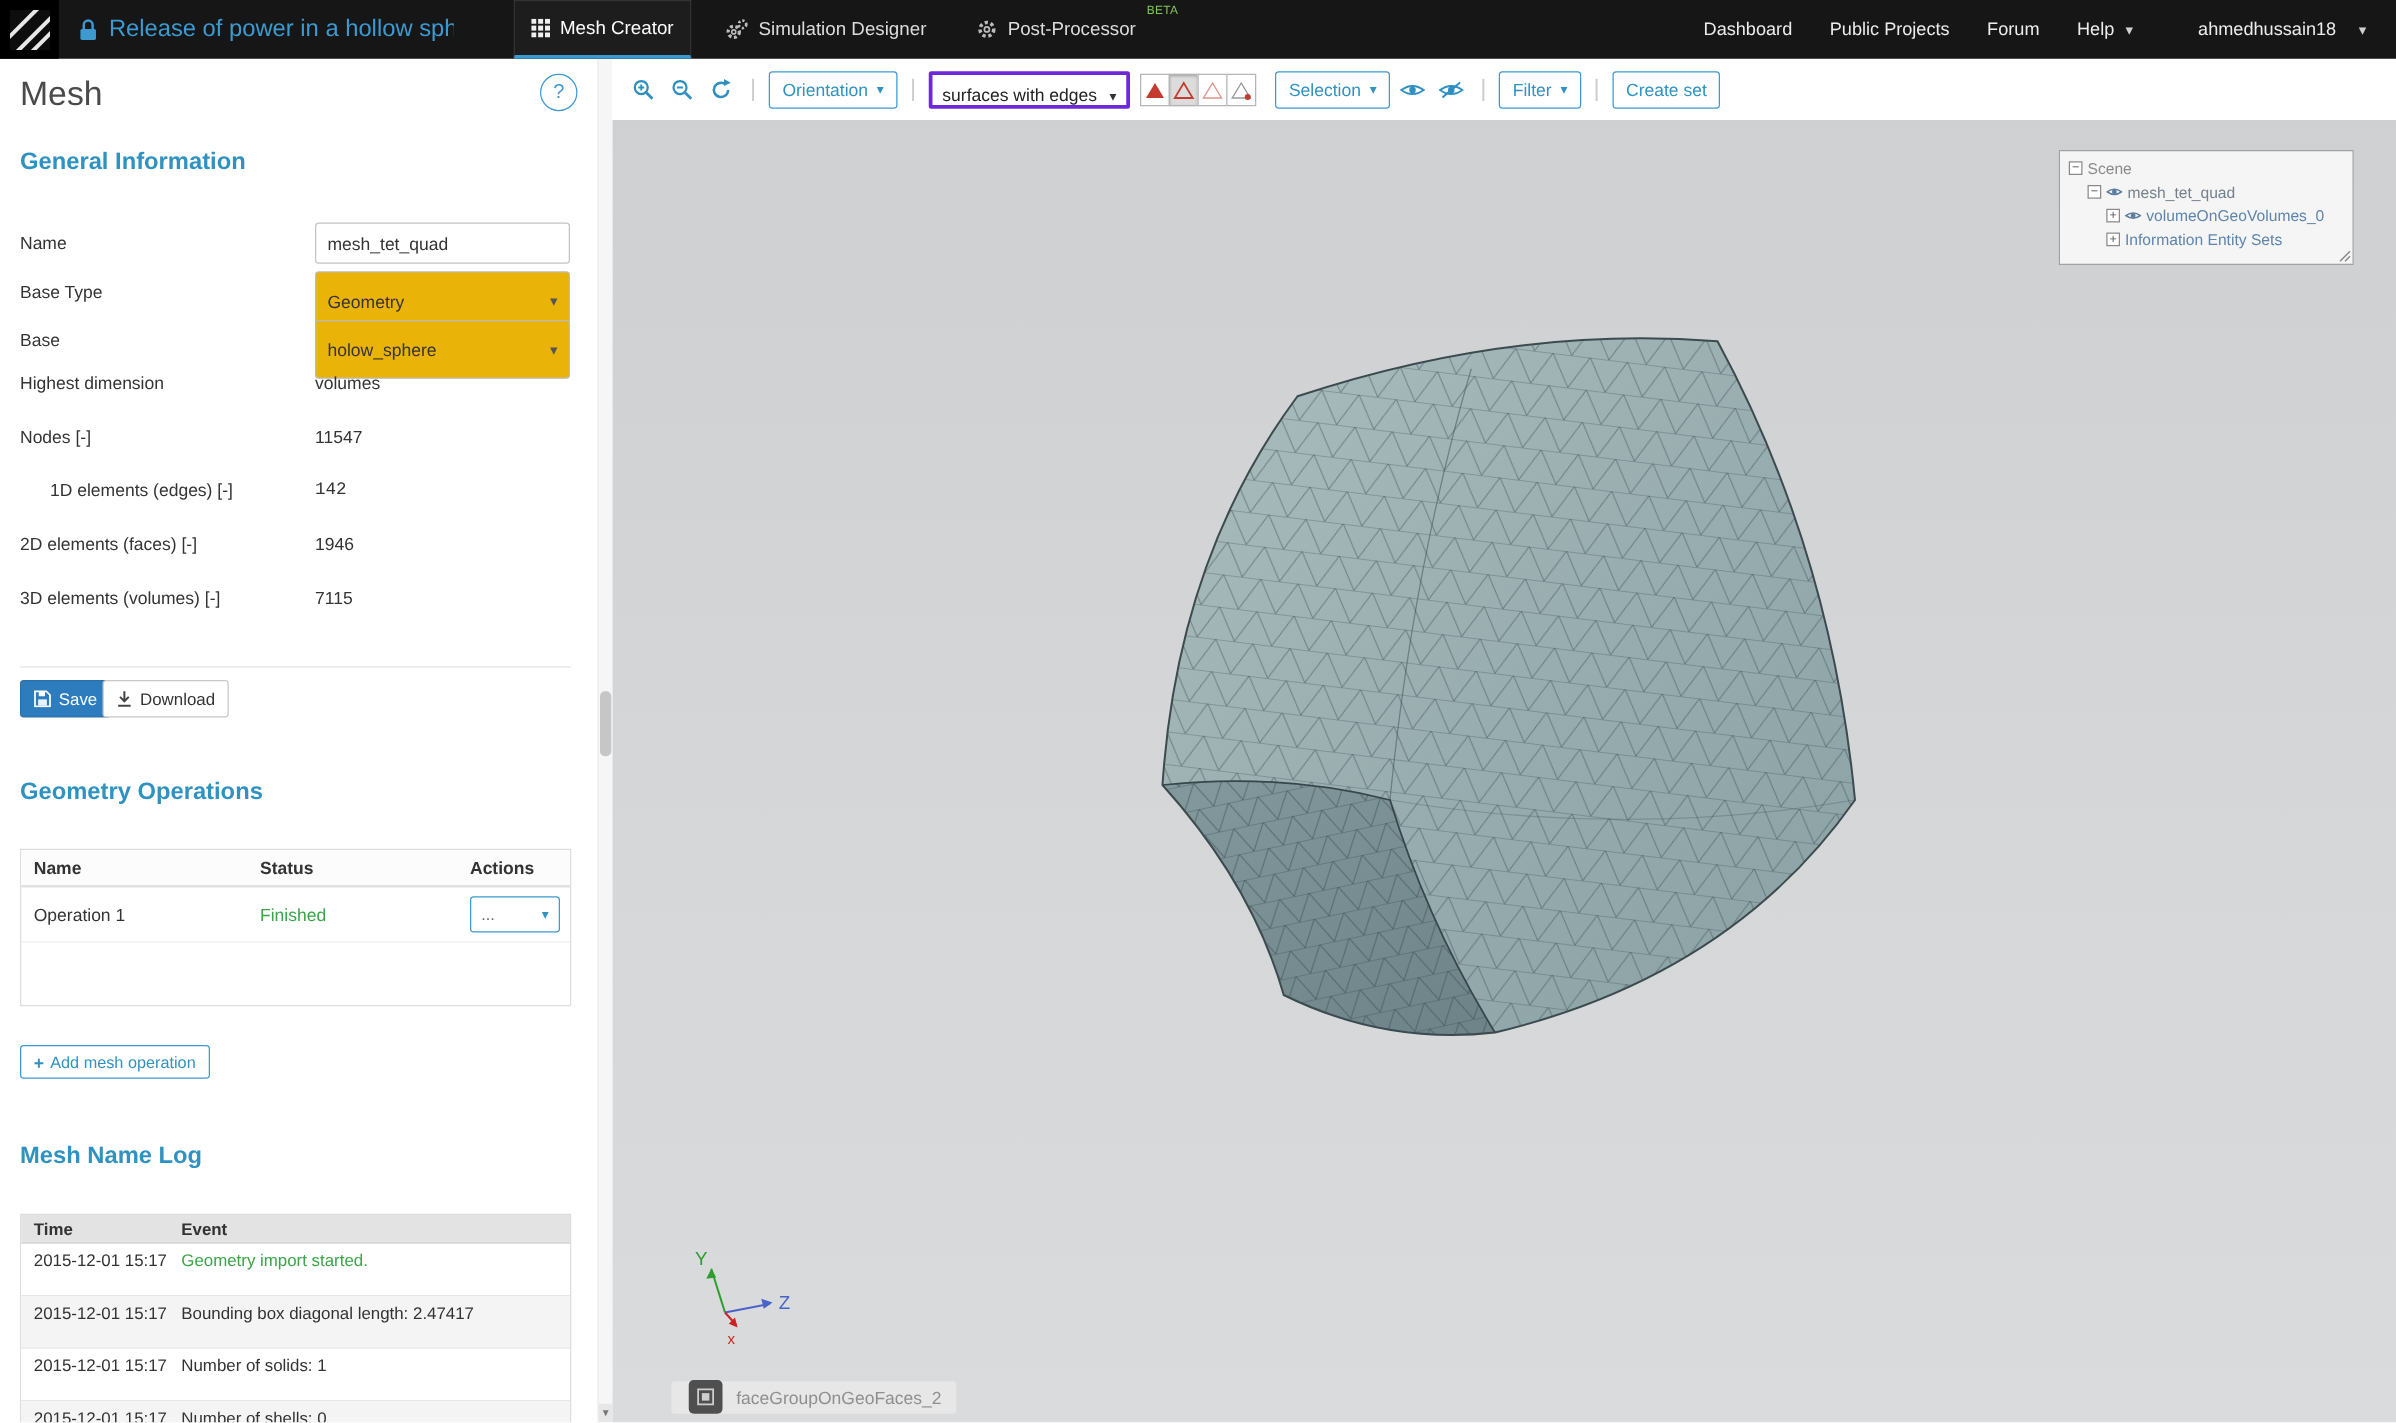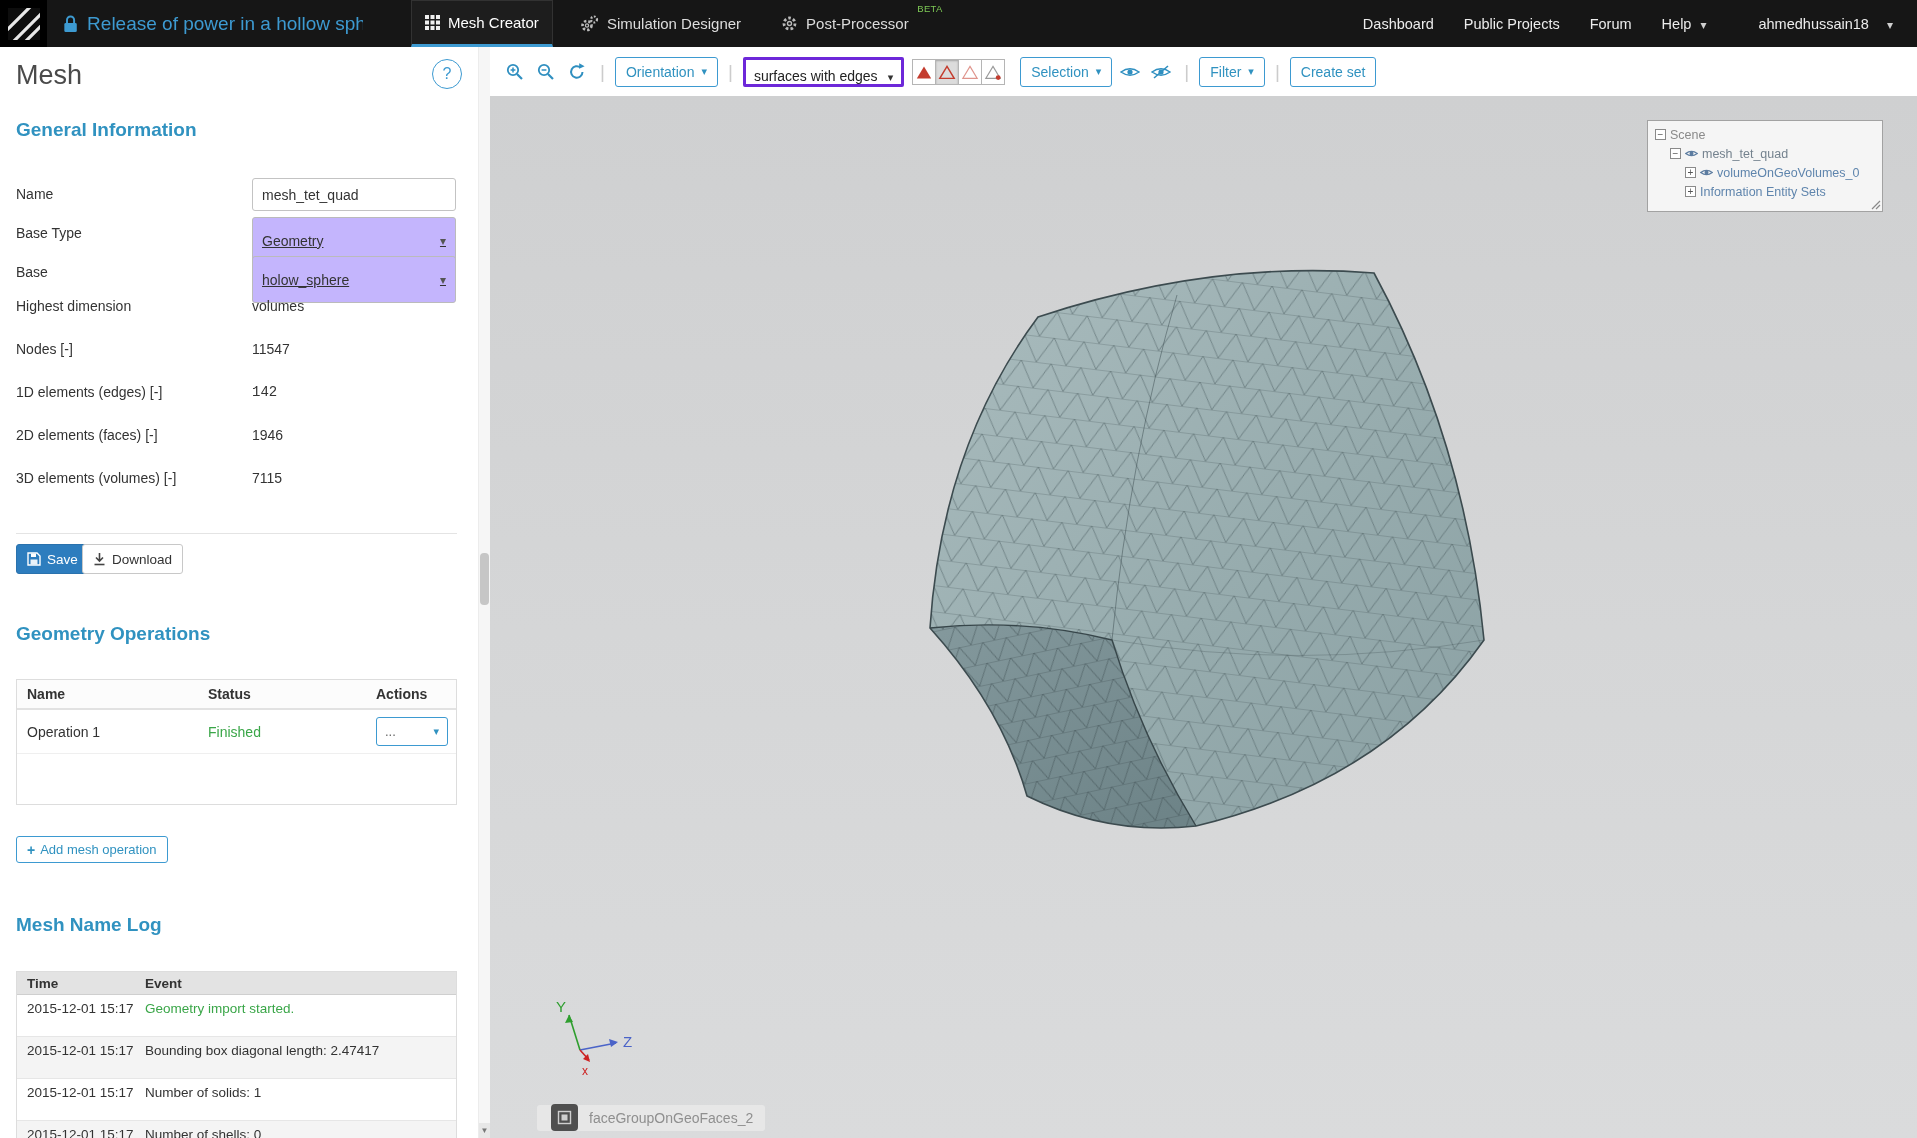--- a/index.html
+++ b/index.html
@@ -25,22 +25,22 @@
   
   .panel { position:absolute; top:47px; left:0; width:490px; bottom:0; background:#fff; overflow:hidden; }
   .panel-title { position:absolute; left:16px; top:13px; font-size:27px; color:#4a4a4a; font-weight:400; }
   .help-btn { position:absolute; left:432px; top:12px; width:30px; height:30px; border:1px solid #3d9ad1; border-radius:50%;
               color:#3d9ad1; font-size:16px; display:flex; align-items:center; justify-content:center; background:#fff; cursor:pointer; }
   .section-h { position:absolute; left:16px; font-size:19px; color:#3092c0; font-weight:700; }
   .flabel { position:absolute; left:16px; font-size:14px; color:#333; }
   .fvalue { position:absolute; left:252px; font-size:14px; color:#333; }
   .text-input { position:absolute; left:252px; width:204px; height:33px; border:1px solid #c3c3c3; border-radius:3px;
                 padding:0 9px; font-size:14px; color:#333; font-family:"Liberation Sans",sans-serif; }
-  .select-ctrl { position:absolute; left:252px; width:204px; height:47px; border:1px solid #bbb; border-radius:3px; background:#c4b5fd;
-                 display:flex; align-items:center; justify-content:space-between; padding:0 9px; font-size:14px; color:#333; cursor:pointer;text-decoration:underline; }
+  .select-ctrl { position:absolute; left:252px; width:204px; height:47px; border:1px solid #bbb; border-radius:3px; background:#eab308;
+                 display:flex; align-items:center; justify-content:space-between; padding:0 9px; font-size:14px; color:#333; cursor:pointer; }
   .select-ctrl .caret { color:#555; font-size:12px; }
   .divider { position:absolute; left:16px; width:441px; border-top:1px solid #e4e4e4; }
   .btn-save { position:absolute; left:16px; top:497px; height:30px; background:#2d7dbe; border:1px solid #2a72ad; border-radius:3px;
               color:#ffffff; font-size:13.5px; display:flex; align-items:center; gap:6px; padding:0 10px; cursor:pointer; }
   .btn-download { position:absolute; left:82px; top:497px; height:30px; background:#fff; border:1px solid #c8c8c8; border-radius:3px;
               color:#333; font-size:13.5px; display:flex; align-items:center; gap:6px; padding:0 10px; cursor:pointer; }
   .gtable { position:absolute; left:16px; top:632px; width:441px; height:126px; border:1px solid #ddd; background:#fff; }
   .gthead { display:flex; height:30px; align-items:center; border-bottom:2px solid #e2e2e2; font-size:14px; font-weight:bold; color:#333; background:#fcfcfc; }
   .gthead > div, .gtrow > div { padding-left:10px; }
   .col-name { width:181px; } .col-status { width:168px; } .col-actions { width:90px; }
@@ -187,21 +187,21 @@
       <span>holow_sphere</span>
       <span class="caret">▾</span>
     </div>
 
     <span class="flabel" style="top:251px;">Highest dimension</span>
     <span class="fvalue" style="top:251px;">volumes</span>
 
     <span class="flabel" style="top:294px;">Nodes [-]</span>
     <span class="fvalue" style="top:294px;">11547</span>
 
-    <span class="flabel" style="top:337px;">1D elements (edges) [-]</span>
+    <span class="flabel" style="top:337px;margin-left:24px;">1D elements (edges) [-]</span>
     <span class="fvalue" style="top:337px;font-family:Liberation Mono, monospace;">142</span>
 
     <span class="flabel" style="top:380px;">2D elements (faces) [-]</span>
     <span class="fvalue" style="top:380px;">1946</span>
 
     <span class="flabel" style="top:423px;">3D elements (volumes) [-]</span>
     <span class="fvalue" style="top:423px;">7115</span>
 
     <div class="divider" style="top:486px;"></div>
 

